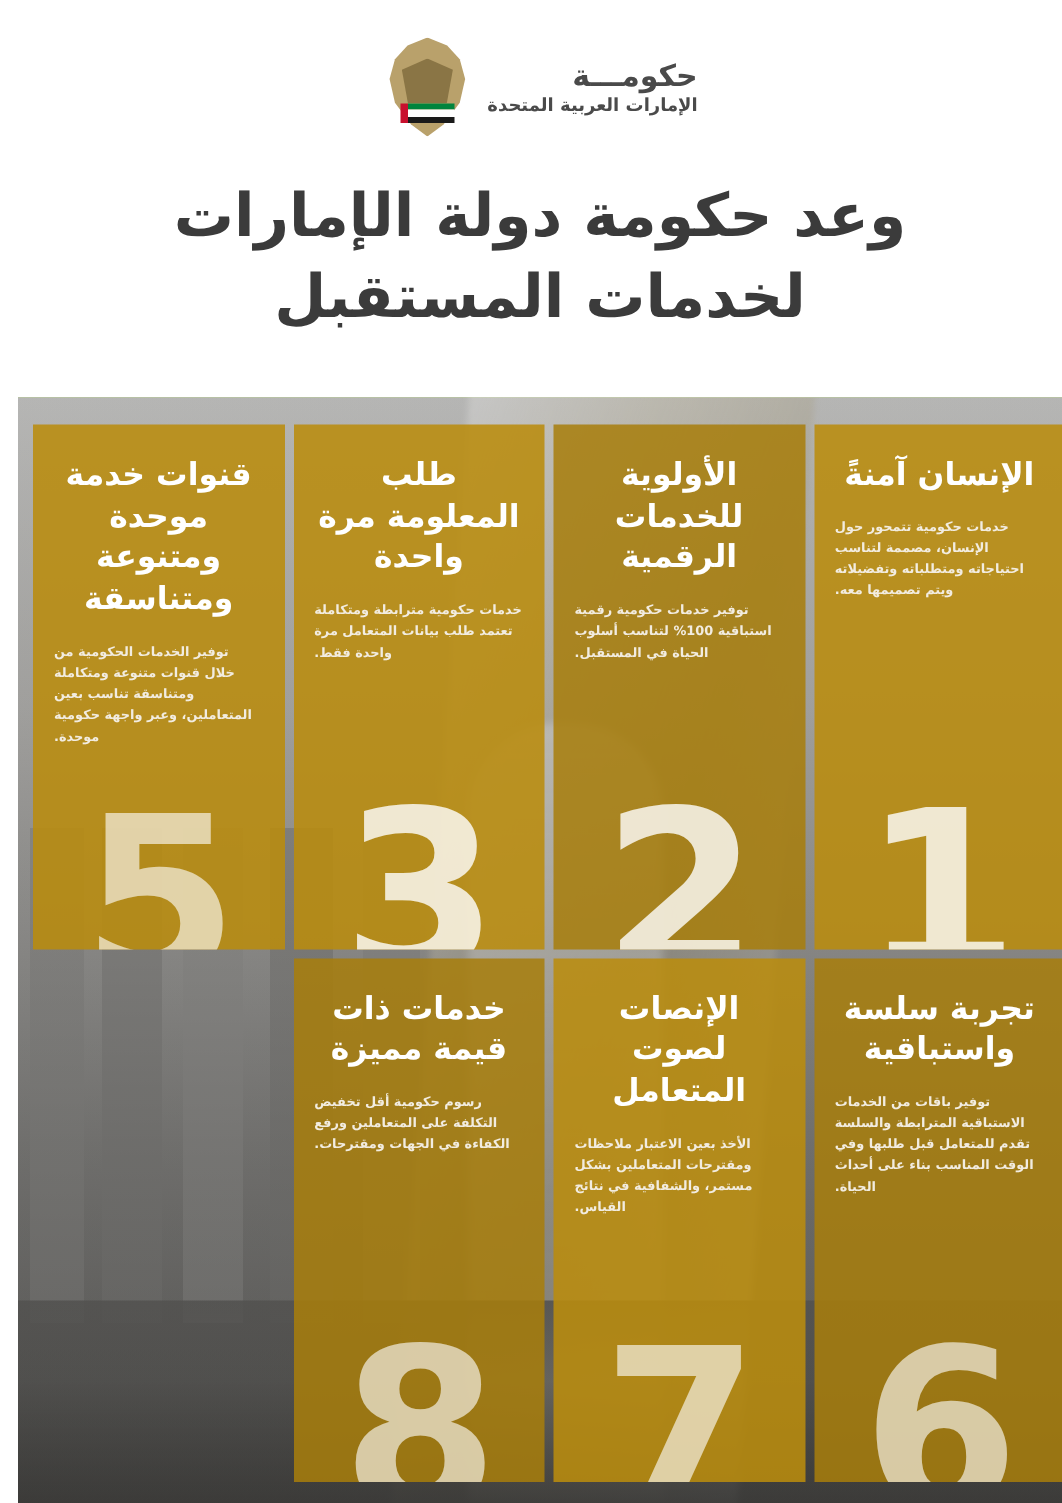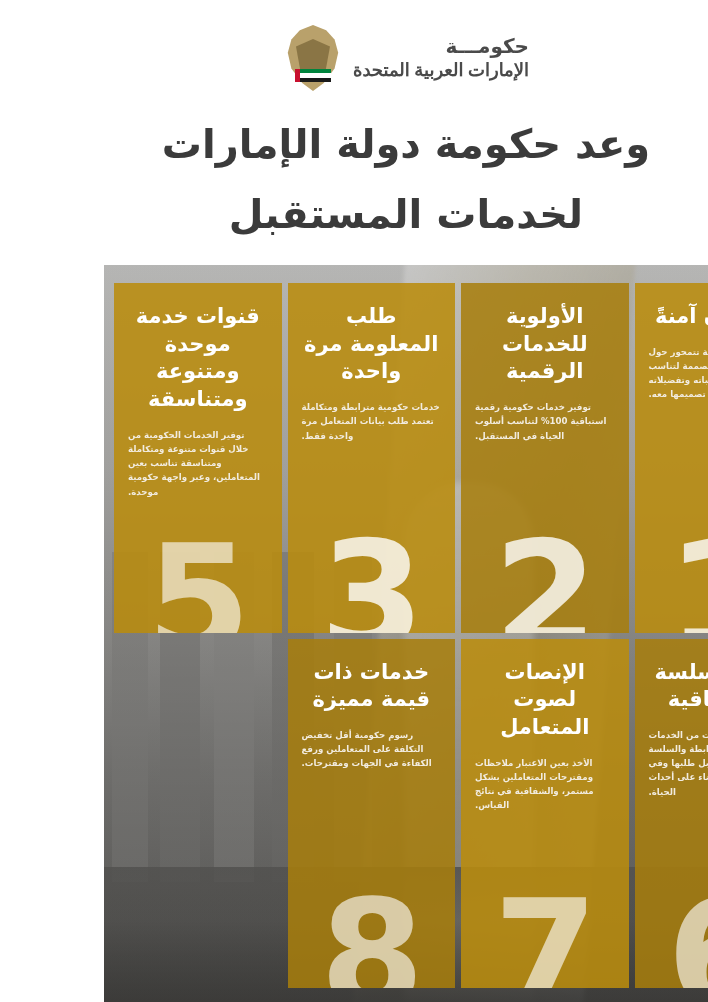--- a/index.html
+++ b/index.html
@@ -4,21 +4,21 @@
 <style>
   * { box-sizing: border-box; margin: 0; padding: 0; }
   html, body {
     width: 708px; height: 1002px;
     background: #ffffff;
     font-family: "DejaVu Sans", "Liberation Sans", sans-serif;
     overflow: hidden;
   }
   .page {
     position: relative;
-    width: 604px; height: 1002px;
+    width: 696px; height: 1002px;
     background: #bef264;
     overflow: hidden;
   }
 
   
   .header {
     position: absolute;
     top: 0; left: 0; right: 0;
     height: 265px;
     background: #ffffff;
@@ -36,24 +36,23 @@
     direction: rtl;
     line-height: 1.25;
   }
   .logo-text .l1 {
     font-size: 20px;
     font-weight: bold;
     color: #4a4a4a;
     letter-spacing: 1px;
   }
   .logo-text .l2 {
-    font-size: 18px;
+    font-size: 12px;
     font-weight: bold;
     color: #4a4a4a;
-    font-family: Liberation Serif, serif;
   }
   .emblem {
     width: 60px; height: 66px;
     position: relative;
   }
   .emblem .falcon {
     position: absolute;
     inset: 0;
     background: #b9a16b;
     clip-path: polygon(50% 0%, 72% 8%, 86% 22%, 92% 42%, 86% 66%, 68% 88%, 50% 100%, 32% 88%, 14% 66%, 8% 42%, 14% 22%, 28% 8%);
@@ -83,21 +82,21 @@
     margin-top: 26px;
     text-align: center;
     direction: rtl;
     color: #3b3b3b;
     font-weight: bold;
     font-size: 40px;
     line-height: 1.35;
     letter-spacing: 0.5px;
     padding: 0 54px;
   }
-  .title .line2 { display: block; margin-top: 16px; }
+  .title .line2 { display: block; }
 
   
   .band {
     position: absolute;
     top: 265px; left: 0;
     width: 708px; height: 737px;
     overflow: hidden;
     background: #8e8d8a;
   }
   

